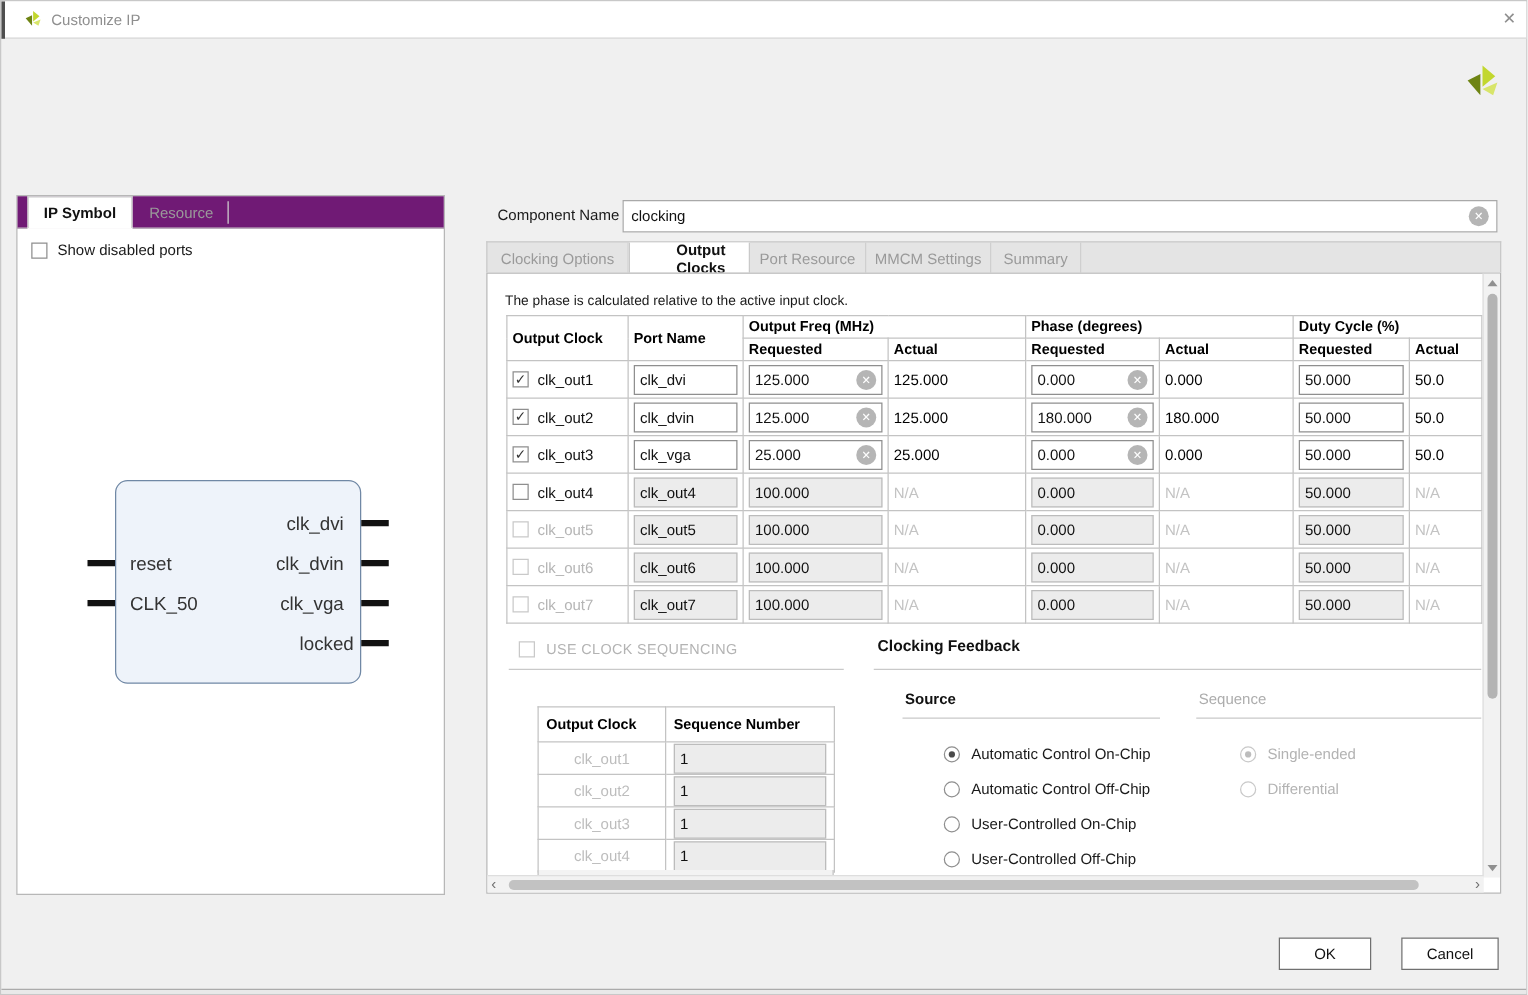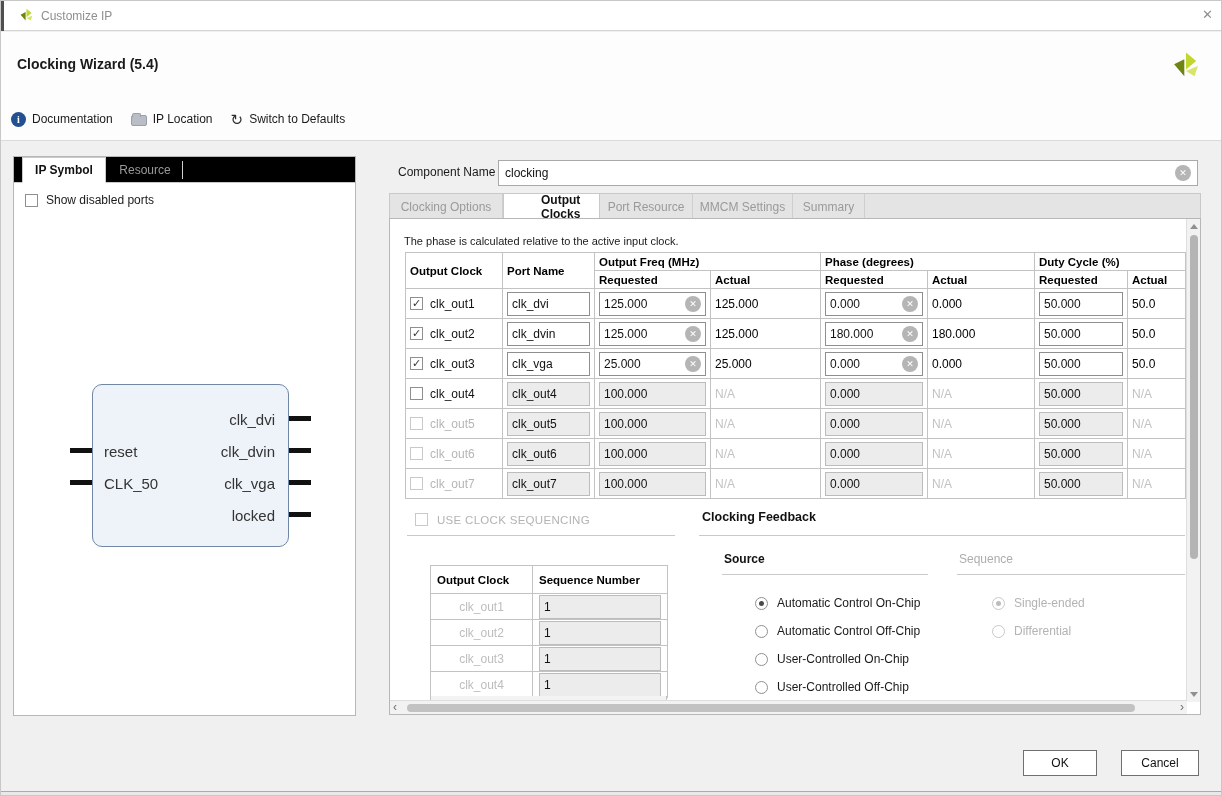--- a/index.html
+++ b/index.html
@@ -19,21 +19,21 @@
   .wizard-title { position:absolute; left:16px; top:24px; font-size:14px; font-weight:bold; color:#1a1a1a; }
   .toolbar { position:absolute; left:10px; top:77px; height:20px; display:flex; align-items:center; gap:18px; font-size:12px; color:#1a1a1a; }
   .tool { display:flex; align-items:center; gap:6px; cursor:pointer; }
   .info-ic { width:15px; height:15px; border-radius:50%; background:#235091; color:#fff; font-size:10px; font-weight:bold; text-align:center; line-height:15px; font-family:"Liberation Serif", serif; }
   .folder-ic { width:16px; height:11px; background:#b9bdc6; border:1px solid #9aa0ab; border-radius:2px; position:relative; margin-top:2px; }
   .folder-ic::before { content:""; position:absolute; left:0; top:-3px; width:7px; height:3px; background:#b9bdc6; border:1px solid #9aa0ab; border-bottom:none; border-radius:2px 2px 0 0; }
   .refresh-ic { font-size:15px; color:#2f2f2f; line-height:15px; }
 
   
   .lpanel { position:absolute; left:12px; top:155px; width:343px; height:560px; background:#fff; border:1px solid #b7b7b7; }
-  .lp-tabs { position:absolute; left:0; top:0; width:341px; height:26px; background:#000000; border-bottom:1px solid #c9c9c9; }
+  .lp-tabs { position:absolute; left:0; top:0; width:341px; height:26px; background:#701a75; border-bottom:1px solid #c9c9c9; }
   .lp-tab { position:absolute; top:0; height:26px; font-size:12px; display:flex; align-items:center; justify-content:center; cursor:pointer; }
   .lp-tab.active { left:8px; width:84px; background:#fff; border:1px solid #c9c9c9; border-bottom:1px solid #fff; font-weight:bold; color:#111; }
   .lp-tab.inactive { left:94px; width:74px; color:#9a9a9a; }
   .lp-tabdiv { position:absolute; left:168px; top:4px; width:1px; height:18px; background:#cfcfcf; }
   .showdis { position:absolute; left:11px; top:36px; display:flex; align-items:center; gap:8px; font-size:12px; color:#1a1a1a; }
   .cbx { width:13px; height:13px; border:1px solid #8f8f8f; background:#fff; display:inline-flex; align-items:center; justify-content:center; font-size:11px; color:#333; }
   .cbx.disabled { border-color:#c9c9c9; }
 
   
   .sym { position:absolute; left:78px; top:227px; width:197px; height:163px; background:#eef3fa; border:1px solid #7088a5; border-radius:10px; }
@@ -115,37 +115,20 @@
       <svg width="17" height="17" viewBox="0 0 20 20">
           <polygon points="10,2 16,7 10,12" fill="#c2d72e"></polygon>
           <polygon points="3,9 9,6 9,16" fill="#6e8413"></polygon>
           <polygon points="10,13 17,10 15,16" fill="#d8e56a"></polygon>
         </svg>
     </span>
     <span class="title-text">Customize IP</span>
     <span class="close-x">✕</span>
   </div>
 
-  <div class="hdr">
-    <div class="wizard-title">Clocking Wizard (5.4)</div>
-    <div class="toolbar">
-      <span class="tool">
-        <span class="info-ic">i</span>
-        <span>Documentation</span>
-      </span>
-      <span class="tool">
-        <span class="folder-ic"></span>
-        <span>IP Location</span>
-      </span>
-      <span class="tool">
-        <span class="refresh-ic">↻</span>
-        <span>Switch to Defaults</span>
-      </span>
-    </div>
-  </div>
 
   <span class="logo-lg">
     <svg width="34" height="36" viewBox="0 0 20 20">
         <polygon points="10,2 16,7 10,12" fill="#c2d72e"></polygon>
         <polygon points="3,9 9,6 9,16" fill="#6e8413"></polygon>
         <polygon points="10,13 17,10 15,16" fill="#d8e56a"></polygon>
       </svg>
   </span>
 
   <div class="lpanel">
@@ -164,21 +147,21 @@
     <div class="stub" style="left:56px; top:323px;"></div>
     <div class="stub" style="left:275px; top:259px;"></div>
     <div class="stub" style="left:275px; top:291px;"></div>
     <div class="stub" style="left:275px; top:323px;"></div>
     <div class="stub" style="left:275px; top:355px;"></div>
     <span class="port-label" style="left:90px; top:286px;">reset</span>
     <span class="port-label" style="left:90px; top:318px;">CLK_50</span>
     <span class="port-label" style="right:80px; top:254px;">clk_dvi</span>
     <span class="port-label" style="right:80px; top:286px;">clk_dvin</span>
     <span class="port-label" style="right:80px; top:318px;">clk_vga</span>
-    <span class="port-label" style="right:80px; top:350px;">locked</span>
+    <span class="port-label" style="right:72px; top:350px;">locked</span>
   </div>
 
   <span class="cn-label">Component Name</span>
   <div class="cn-field">
     <span>clocking</span>
     <span class="clear-ic">✕</span>
   </div>
 
   <div class="mtabs">
     <div class="mtab" style="left:0; width:113px;">Clocking Options</div>

